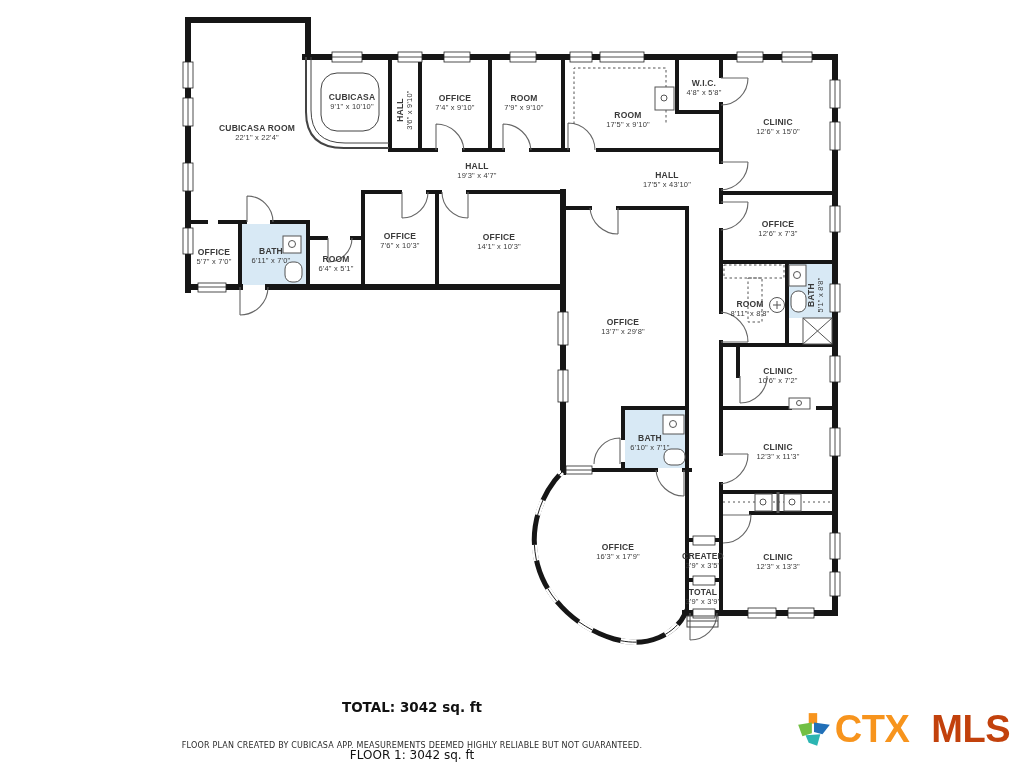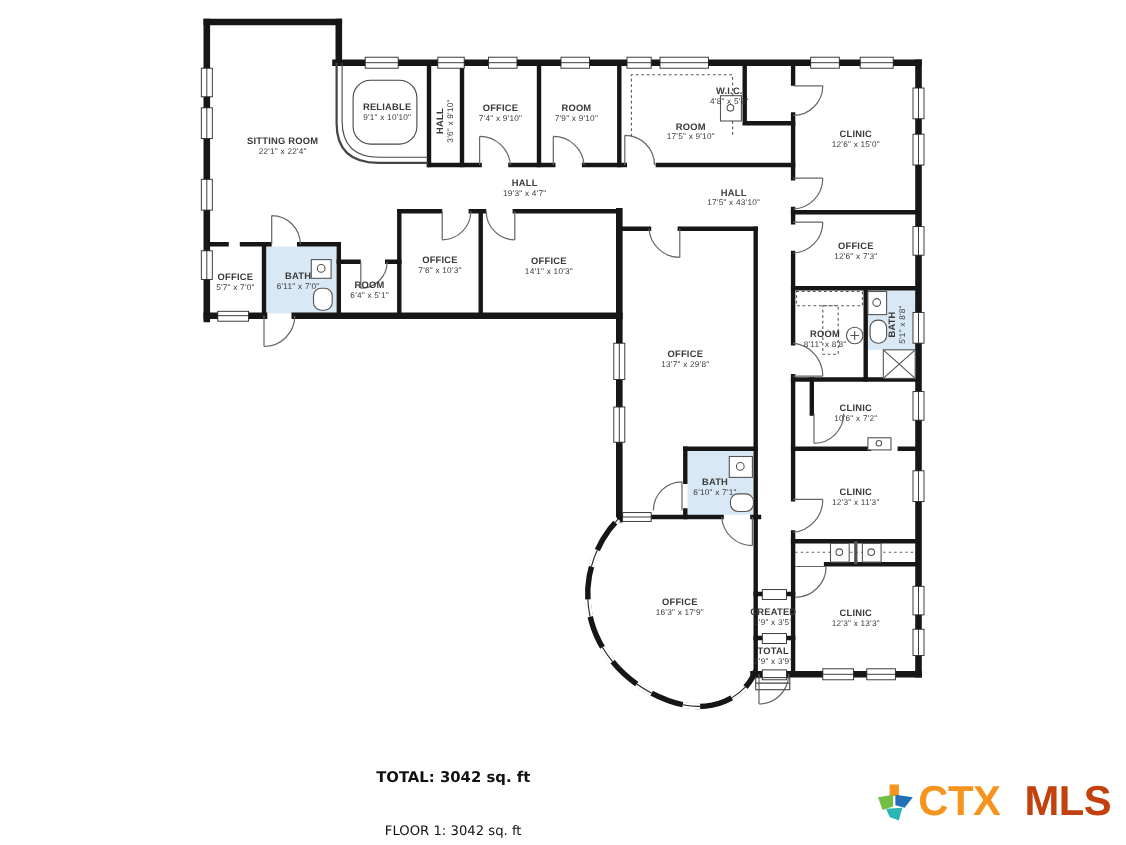--- a/index.html
+++ b/index.html
@@ -204,44 +204,44 @@
 
     <rect x="789" y="398" width="21" height="11"></rect>
     <circle cx="799" cy="403" r="2.5"></circle>
 
     <rect x="687" y="616" width="31" height="11" fill="none" stroke="#444"></rect>
     <line x1="687" y1="621" x2="718" y2="621" stroke="#444"></line>
   </g>
 </svg>
 
   <div class="room-label" style="left:257px;top:133px">
-      <div class="rname">SITTING ROOM</div>
+      <div class="rname">CUBICASA ROOM</div>
       <div class="rdims">22'1" x 22'4"</div>
     </div>
   <div class="room-label" style="left:352px;top:102px">
-      <div class="rname">RELIABLE</div>
+      <div class="rname">CUBICASA</div>
       <div class="rdims">9'1" x 10'10"</div>
     </div>
   <div class="room-label vertical" style="left:405px;top:110px">
       <div class="rname">HALL</div>
       <div class="rdims">3'6" x 9'10"</div>
     </div>
   <div class="room-label" style="left:455px;top:103px">
       <div class="rname">OFFICE</div>
       <div class="rdims">7'4" x 9'10"</div>
     </div>
   <div class="room-label" style="left:524px;top:103px">
       <div class="rname">ROOM</div>
       <div class="rdims">7'9" x 9'10"</div>
     </div>
   <div class="room-label" style="left:628px;top:120px">
       <div class="rname">ROOM</div>
       <div class="rdims">17'5" x 9'10"</div>
     </div>
-  <div class="room-label" style="left:663px;top:88px">
+  <div class="room-label" style="left:704px;top:88px">
       <div class="rname">W.I.C.</div>
       <div class="rdims">4'8" x 5'8"</div>
     </div>
   <div class="room-label" style="left:778px;top:127px">
       <div class="rname">CLINIC</div>
       <div class="rdims">12'6" x 15'0"</div>
     </div>
   <div class="room-label" style="left:477px;top:171px">
       <div class="rname">HALL</div>
       <div class="rdims">19'3" x 4'7"</div>
@@ -310,20 +310,21 @@
       <div class="rname">TOTAL</div>
       <div class="rdims">3'9" x 3'9"</div>
     </div>
   <div class="room-label" style="left:778px;top:562px">
       <div class="rname">CLINIC</div>
       <div class="rdims">12'3" x 13'3"</div>
     </div>
 
   <div id="total-line" class="footer">TOTAL: 3042 sq. ft</div>
   <div id="floor-line" class="footer">FLOOR 1: 3042 sq. ft</div>
+  <div id="disclaimer-line" class="footer">FLOOR PLAN CREATED BY CUBICASA APP. MEASUREMENTS DEEMED HIGHLY RELIABLE BUT NOT GUARANTEED.</div>
 
   <div id="logo">
     <svg width="38" height="38" viewBox="0 0 36 36">
       <polygon points="13,2 21,2 21,12 13,12" fill="#F7941D"></polygon>
       <polygon points="3,13 16,11 16,21 7,24" fill="#72BF44"></polygon>
       <polygon points="18,11 33,13 26,22 18,20" fill="#2170B8"></polygon>
       <polygon points="10,23 24,22 21,33 13,30" fill="#2CB5B2"></polygon>
     </svg>
     <span class="logo-text ctx">CTX</span>
       <span class="logo-text mls">MLS</span>

